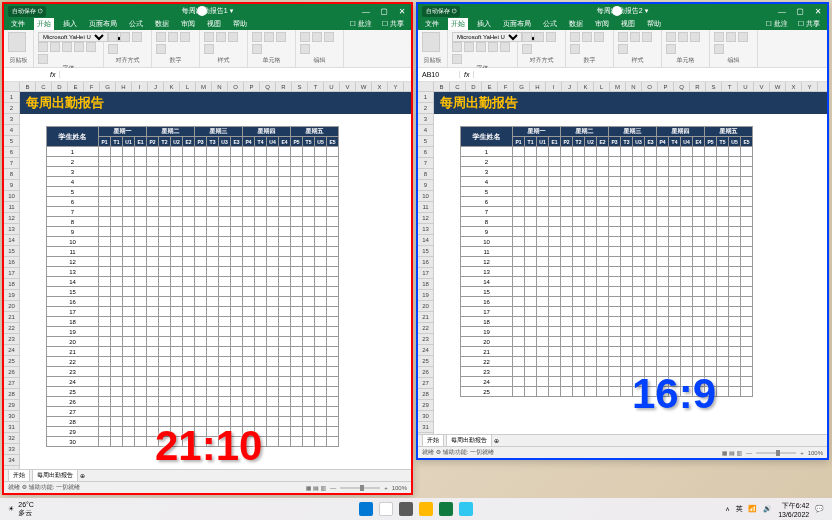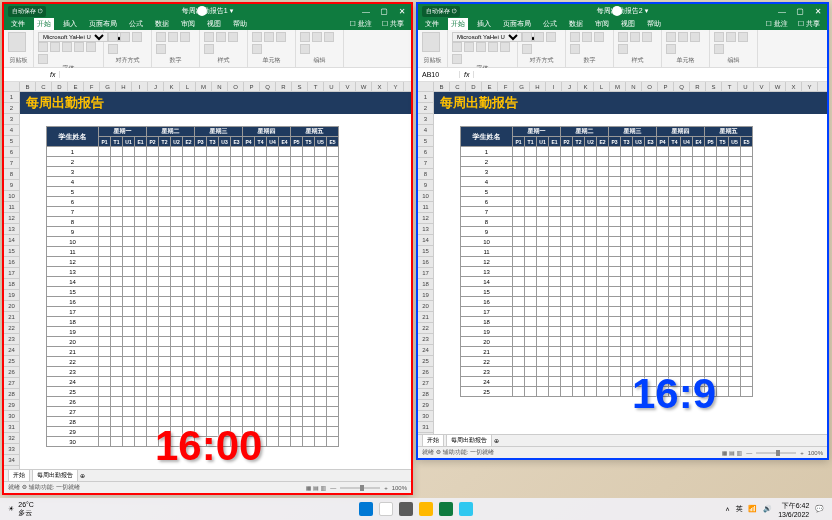--- a/index.html
+++ b/index.html
@@ -1902,21 +1902,21 @@
     <div class="zoom">
       <span>▦ ▤ ▥</span>
       <span>—</span>
         <div class="slider"></div>
         <span>+</span>
       <span>100%</span>
     </div>
   </div>
 </div>
 
-<div class="ratio-label red">16:00</div>
+<div class="ratio-label red">21:10</div>
 <div class="ratio-label blue">16:9</div>
 
 <div class="taskbar">
   <div class="weather">
     <span>☀</span>
     <div>
       <div>26°C</div>
       <div>多云</div>
     </div>
   </div>

